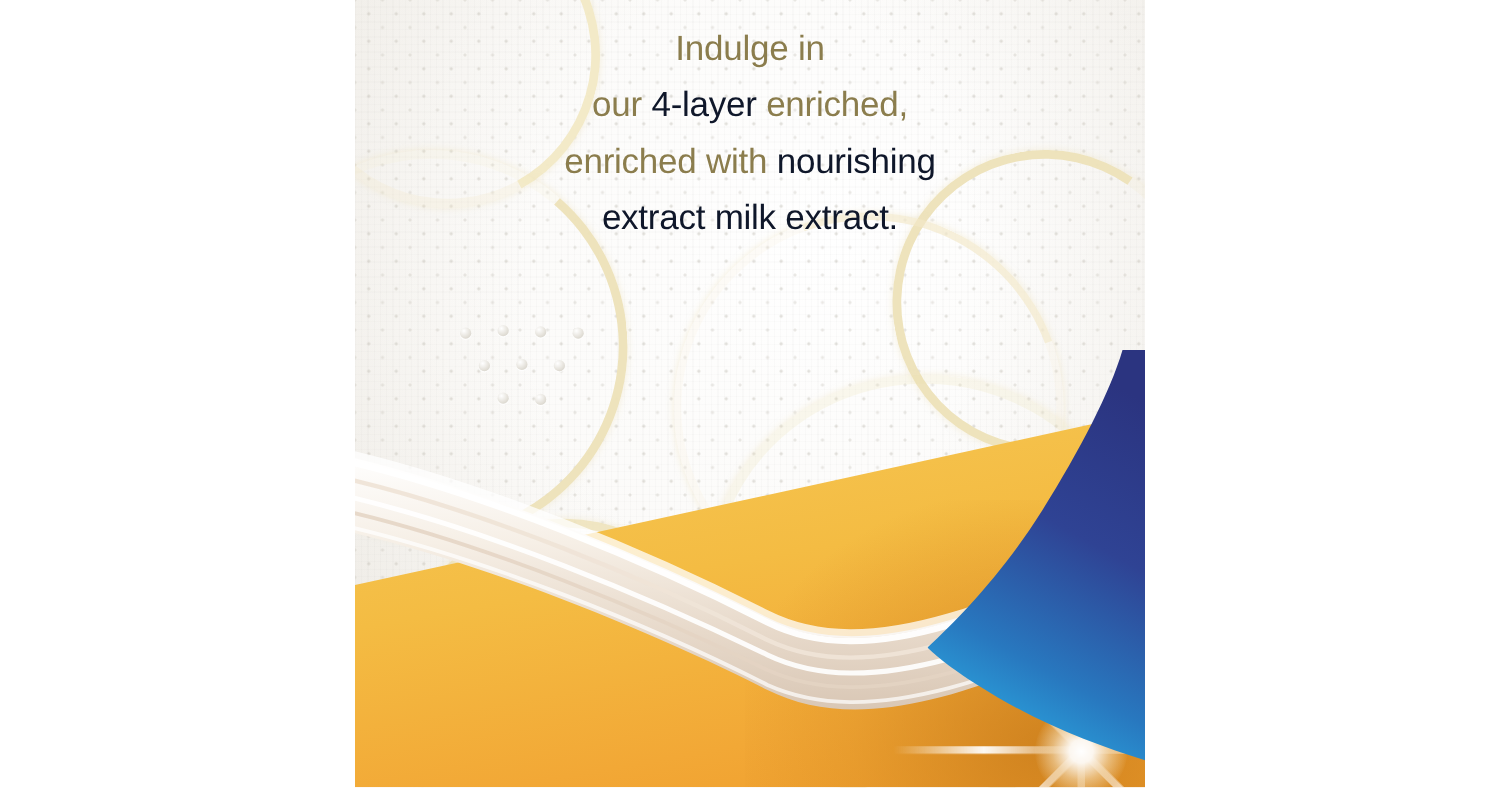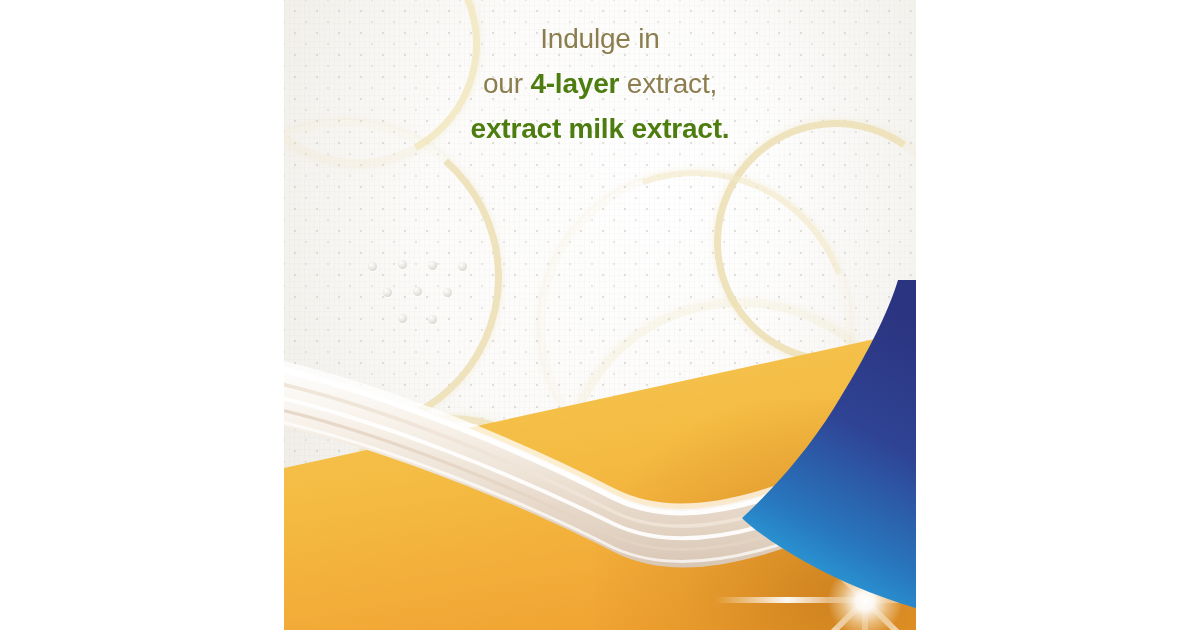--- a/index.html
+++ b/index.html
@@ -84,21 +84,21 @@
     position:absolute;left:0;right:0;top:16px;
     text-align:center;
     color:#8b7d4d;
     font-size:28px;line-height:45px;
     font-weight:400;
     letter-spacing:-.2px;
     z-index:7;
     text-shadow:0 1px 1px rgba(255,255,255,.65);
     padding:0 14px;
   }
-  .headline b{font-weight:700;color:#4d7c0f;}
+  .headline b{font-weight:400;color:#0f172a;}
   .headline .ln{display:block;white-space:nowrap;}
 
   
   .orange-field{
     position:absolute;left:0;bottom:0;width:100%;height:300px;
     background:linear-gradient(170deg,#f6c957 0%, #f4bc43 42%, #f2a836 78%, #ef9d2c 100%);
     clip-path:polygon(0 46%, 100% 0%, 100% 100%, 0 100%);
     z-index:2;
   }
   .orange-deep{
@@ -160,21 +160,22 @@
         <i style="left:92px;top:4px"></i>
       <i style="left:17px;top:30px"></i>
         <i style="left:47px;top:29px"></i>
       <i style="left:77px;top:30px"></i>
       <i style="left:32px;top:56px"></i>
         <i style="left:62px;top:57px"></i>
     </div>
 
     <div class="headline">
       <span class="ln">Indulge in</span>
-      <span class="ln"><span>our </span><b>4-layer</b><span> extract,</span></span>
+      <span class="ln"><span>our </span><b>4-layer</b><span> enriched,</span></span>
+      <span class="ln"><span>enriched with </span><b>nourishing</b></span>
       <span class="ln"><b>extract milk extract.</b></span>
     </div>
 
     <div class="orange-field"></div>
     <div class="orange-deep"></div>
 
     <div class="stack">
       <svg width="700" height="230" viewBox="0 0 700 230" xmlns="http://www.w3.org/2000/svg">
         <defs>
           <linearGradient id="lay" x1="0" y1="0" x2="0" y2="1">

